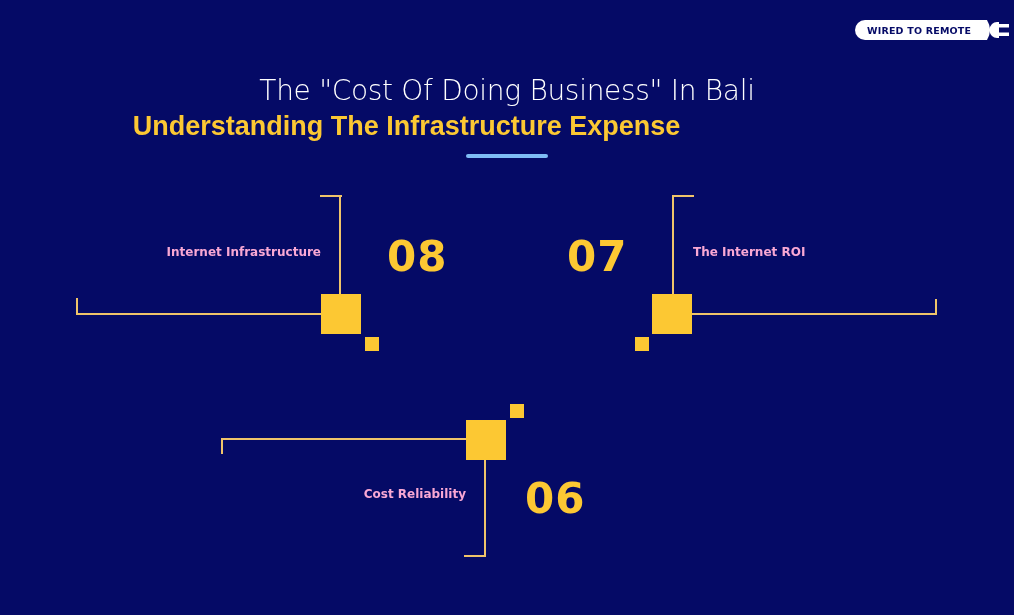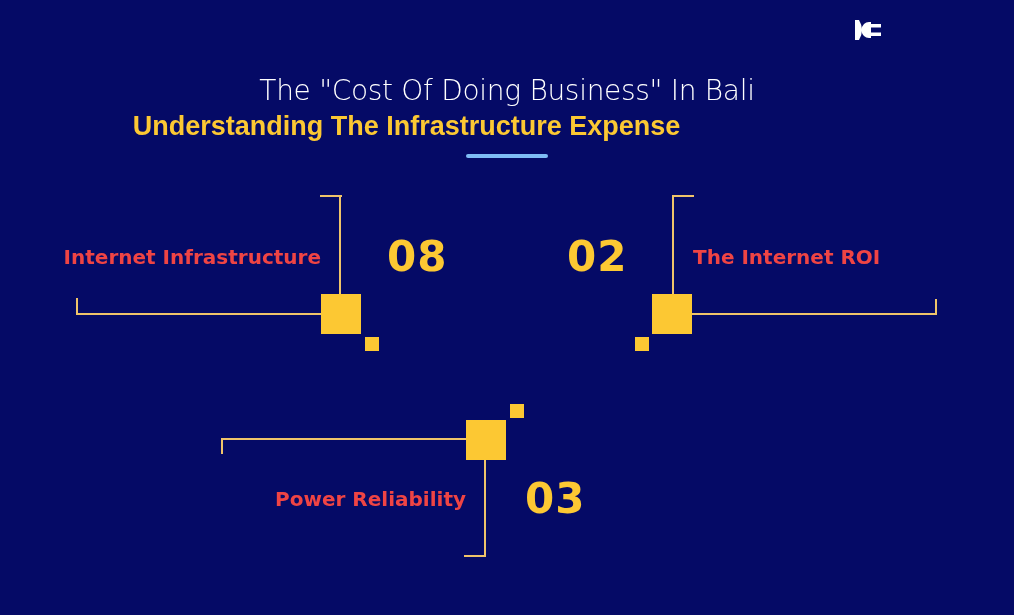--- a/index.html
+++ b/index.html
@@ -10,27 +10,28 @@
                display:flex; align-items:center; color:#050a66; font-weight:bold; font-size:9.5px;
                letter-spacing:0.2px; font-family:"DejaVu Sans", sans-serif; }
   .logo-plug { width:26px; height:20px; }
   .title1 { position:absolute; left:0; width:1014px; top:74px; text-align:center; color:#ffffff;
             font-size:28px; font-weight:normal; letter-spacing:-0.3px; font-family:"DejaVu Sans", sans-serif; font-weight:200; }
   .title2 { position:absolute; left:0; width:813px; top:111px; text-align:center; color:#fcc833;
             font-size:27px; font-weight:bold; font-family:"Liberation Sans", sans-serif; }
   .underline { position:absolute; left:466px; top:154px; width:82px; height:4px; background:#7fbcf5; border-radius:2px; }
   .line { position:absolute; background:#f0c46a; }
   .sq { position:absolute; background:#fcc833; }
-  .label { position:absolute; color:#ef4444; font-size:20px; font-weight:bold; font-family:"DejaVu Sans", sans-serif; white-space:nowrap; }
+  .label { position:absolute; color:#f9a8d4; font-size:12px; font-weight:bold; font-family:"DejaVu Sans", sans-serif; white-space:nowrap; }
   .num { position:absolute; color:#fcc833; font-size:42px; font-weight:bold; font-family:"DejaVu Sans", sans-serif; letter-spacing:1px; }
 </style>
 </head>
 <body>
 
 <div class="logo">
+  <div class="logo-pill">WIRED TO REMOTE</div>
   <svg class="logo-plug" viewBox="0 0 26 20">
     <path d="M0 0 H4 Q10 10 4 20 H0 Z" fill="#ffffff"></path>
     <path d="M6 10 Q8 2 14 2 H16 V18 H14 Q8 18 6 10 Z" fill="#ffffff"></path>
     <rect x="16" y="4" width="10" height="3.5" fill="#ffffff"></rect>
     <rect x="16" y="12.5" width="10" height="3.5" fill="#ffffff"></rect>
   </svg>
 </div>
 
 <div class="title1">The "Cost Of Doing Business" In Bali</div>
 <div class="title2">Understanding The Infrastructure Expense</div>
@@ -47,26 +48,26 @@
   <div class="num" style="left:387px; top:232px;">08</div>
 </div>
 
 <div>
   <div class="line" style="left:672px; top:195px; width:22px; height:2px;"></div>
   <div class="line" style="left:672px; top:195px; width:2px; height:100px;"></div>
   <div class="line" style="left:691px; top:313px; width:246px; height:2px;"></div>
   <div class="line" style="left:935px; top:299px; width:2px; height:16px;"></div>
   <div class="sq" style="left:652px; top:294px; width:40px; height:40px;"></div>
   <div class="sq" style="left:635px; top:337px; width:14px; height:14px;"></div>
-  <div class="num" style="left:567px; top:232px;">02</div>
+  <div class="num" style="left:567px; top:232px;">07</div>
   <div class="label" style="left:693px; top:245px;">The Internet ROI</div>
 </div>
 
 <div>
   <div class="line" style="left:221px; top:438px; width:246px; height:2px;"></div>
   <div class="line" style="left:221px; top:438px; width:2px; height:16px;"></div>
   <div class="line" style="left:484px; top:459px; width:2px; height:98px;"></div>
   <div class="line" style="left:464px; top:555px; width:22px; height:2px;"></div>
   <div class="sq" style="left:466px; top:420px; width:40px; height:40px;"></div>
   <div class="sq" style="left:510px; top:404px; width:14px; height:14px;"></div>
-  <div class="label" style="right:548px; top:487px;">Power Reliability</div>
-  <div class="num" style="left:525px; top:474px;">03</div>
+  <div class="label" style="right:548px; top:487px;">Cost Reliability</div>
+  <div class="num" style="left:525px; top:474px;">06</div>
 </div>
 
 </body></html>

